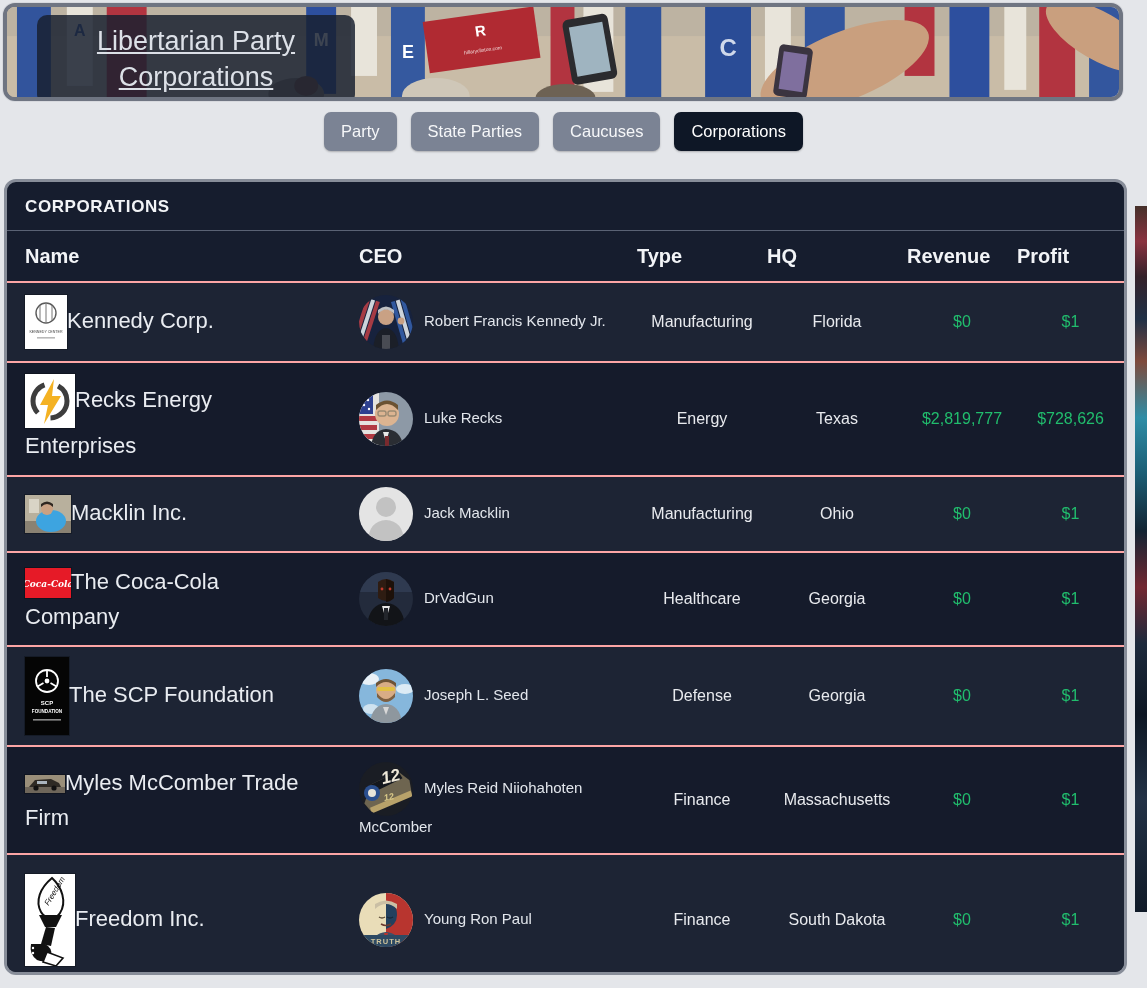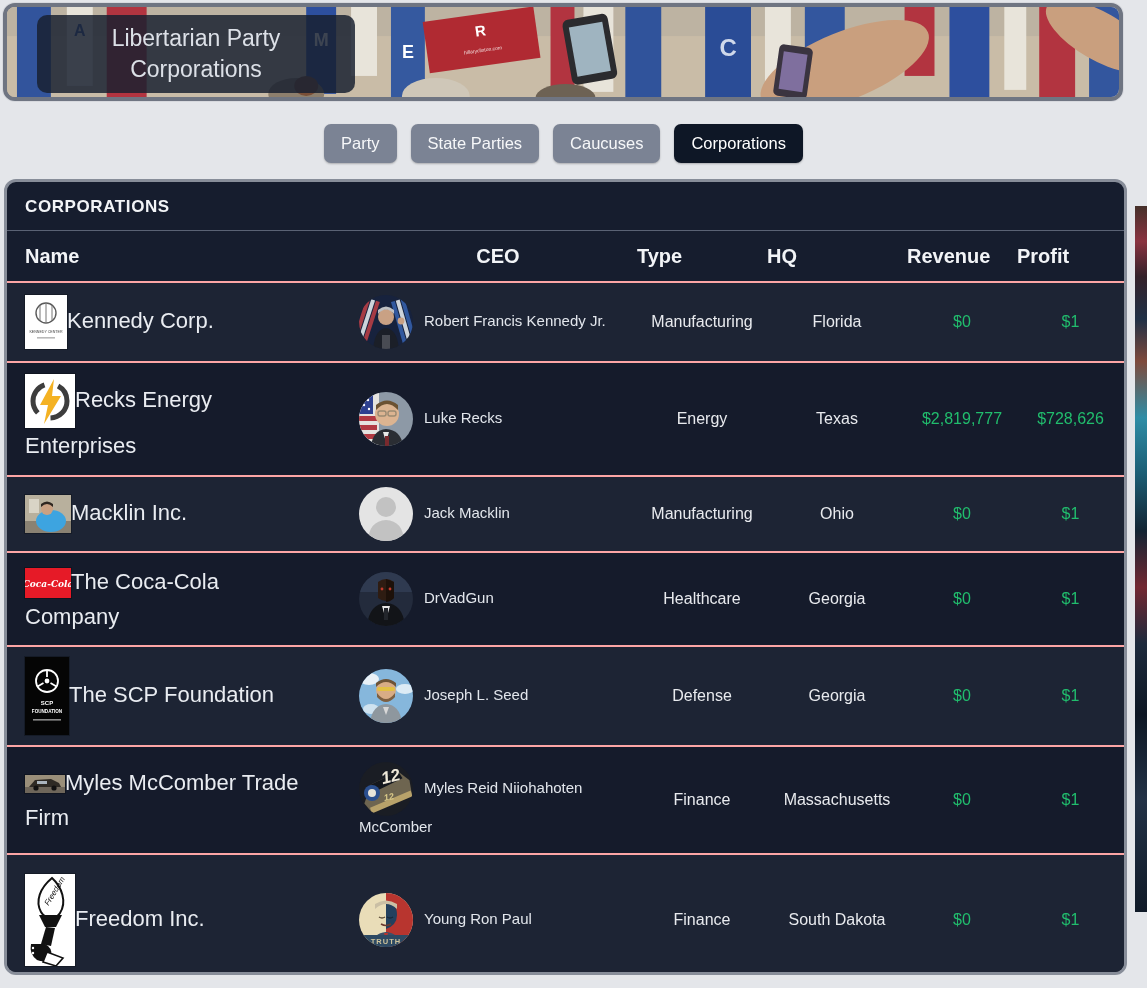--- a/index.html
+++ b/index.html
@@ -14,26 +14,26 @@
     position:absolute; left:3px; top:3px; width:1120px; height:98px;
     border:4px solid #6f7582; border-radius:12px; overflow:hidden;
     background:#c8bba6;
     box-shadow:0 0 0 1px #d7d9de;
   }
   .banner svg { display:block; width:100%; height:100%; }
   .banner-title {
     position:absolute; left:30px; top:8px; width:318px;
     background:rgba(24,32,48,0.84); border-radius:10px;
     padding:8px 14px; text-align:center;
-    color:#dce0e7; font-size:23px; line-height:1.35; font-weight:400;
+    color:#dce0e7; font-size:27px; line-height:1.35; font-weight:400;text-decoration:underline;
   }
 
   
   .tabs {
-    position:absolute; left:0; top:124px; width:1127px;
+    position:absolute; left:0; top:112px; width:1127px;
     display:flex; justify-content:center; gap:14px;
   }
   .tab {
     background:#7b8394; color:#f6f7f9; border:none; cursor:pointer;
     font-family:inherit; font-size:16.5px; padding:10px 17px;
     border-radius:7px; box-shadow:0 1px 2px rgba(0,0,0,0.25);
   }
   .tab.active { background:#0e1726; color:#ffffff; }
 
   
@@ -47,21 +47,21 @@
     letter-spacing:0.6px; color:#f2f4f7;
     border-bottom:1px solid #5a6274;
   }
   .grid-row {
     display:grid;
     grid-template-columns:320px 310px 130px 140px 110px 1fr;
     align-items:center;
   }
   .thead { height:50px; font-size:20px; font-weight:700; color:#f2f4f7; }
   .thead .c-name { padding-left:18px; }
-  .thead .c-ceo  { padding-left:32px;text-align:center; }
+  .thead .c-ceo  { padding-left:32px; }
   .c-center { text-align:left; }
 
   .trow { border-top:2px solid #fca5a5; }
   .trow:nth-child(odd)  { background:#1d2434; }
   .trow:nth-child(even) { background:#151b2b; }
 
   .cell-name { padding:10px 8px 10px 18px; line-height:1.6; font-size:22px; color:#e9ecf1; }
   .logo { display:inline-block; vertical-align:middle; box-shadow:0 0 0 1px rgba(0,0,0,.25); }
   .logo svg { display:block; }
 

